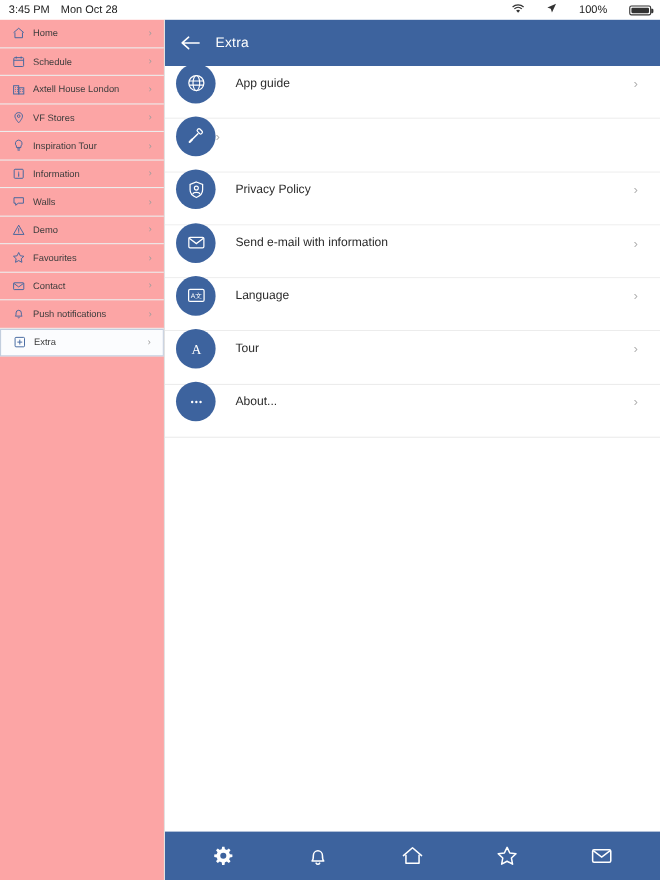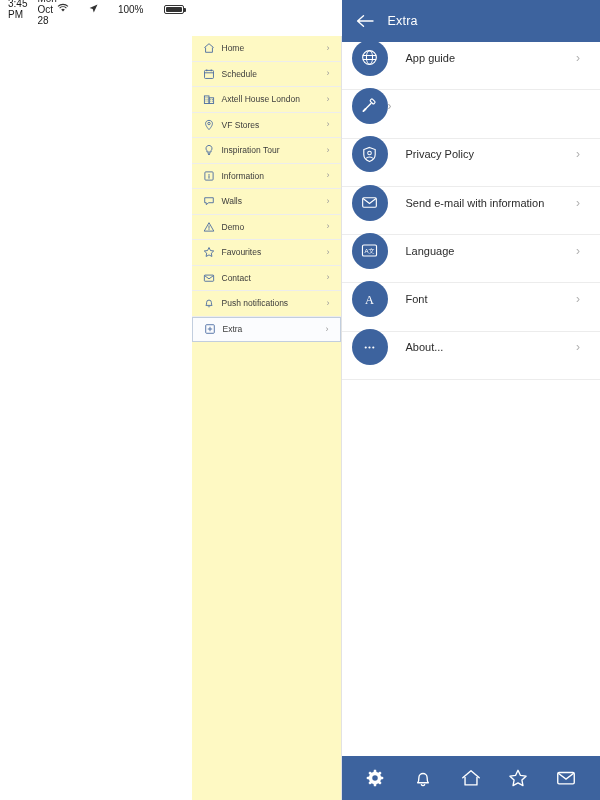--- a/index.html
+++ b/index.html
@@ -6,20 +6,21 @@
   html, body {
     width: 600px; height: 800px;
     font-family: "Liberation Sans", sans-serif;
     background: #ffffff;
     overflow: hidden;
   }
   .app {
     position: relative;
     width: 600px; height: 800px;
     display: flex;
+    flex-direction: column;
   }
 
   
   .statusbar {
     height: 18px;
     flex: 0 0 18px;
     display: flex;
     align-items: center;
     justify-content: space-between;
     padding: 0 8px;
@@ -56,24 +57,23 @@
   .body-row {
     flex: 1 1 auto;
     display: flex;
     min-height: 0;
   }
 
   
   .sidebar {
     width: 150px;
     flex: 0 0 150px;
-    background: #fef9c3;
+    background: #fca5a5;
     border-right: 1px solid #e2e2e2;
     overflow: hidden;
-    margin-top: 36px;
   }
   .side-item {
     height: 25.5px;
     display: flex;
     align-items: center;
     padding: 0 6px 0 10px;
     border-bottom: 1px solid #ededed;
     font-size: 8.5px;
     color: #3c3c3c;
     position: relative;
@@ -421,21 +421,21 @@
           <span class="r-label">Language</span>
           <span class="r-chev chev"></span>
         </div>
 
         <div class="row">
           <span class="circle">
             <svg width="19" height="19" viewBox="0 0 20 20">
                 <text x="10" y="14.6" font-family="Liberation Serif, serif" font-size="13" fill="#fff" text-anchor="middle">A</text>
               </svg>
           </span>
-          <span class="r-label">Font</span>
+          <span class="r-label">Tour</span>
           <span class="r-chev chev"></span>
         </div>
 
 
         <div class="row">
           <span class="circle">
             <svg width="19" height="19" viewBox="0 0 20 20">
                 <circle cx="6" cy="10" r="1.15" fill="#fff"></circle>
                 <circle cx="10" cy="10" r="1.15" fill="#fff"></circle>
                 <circle cx="14" cy="10" r="1.15" fill="#fff"></circle>

